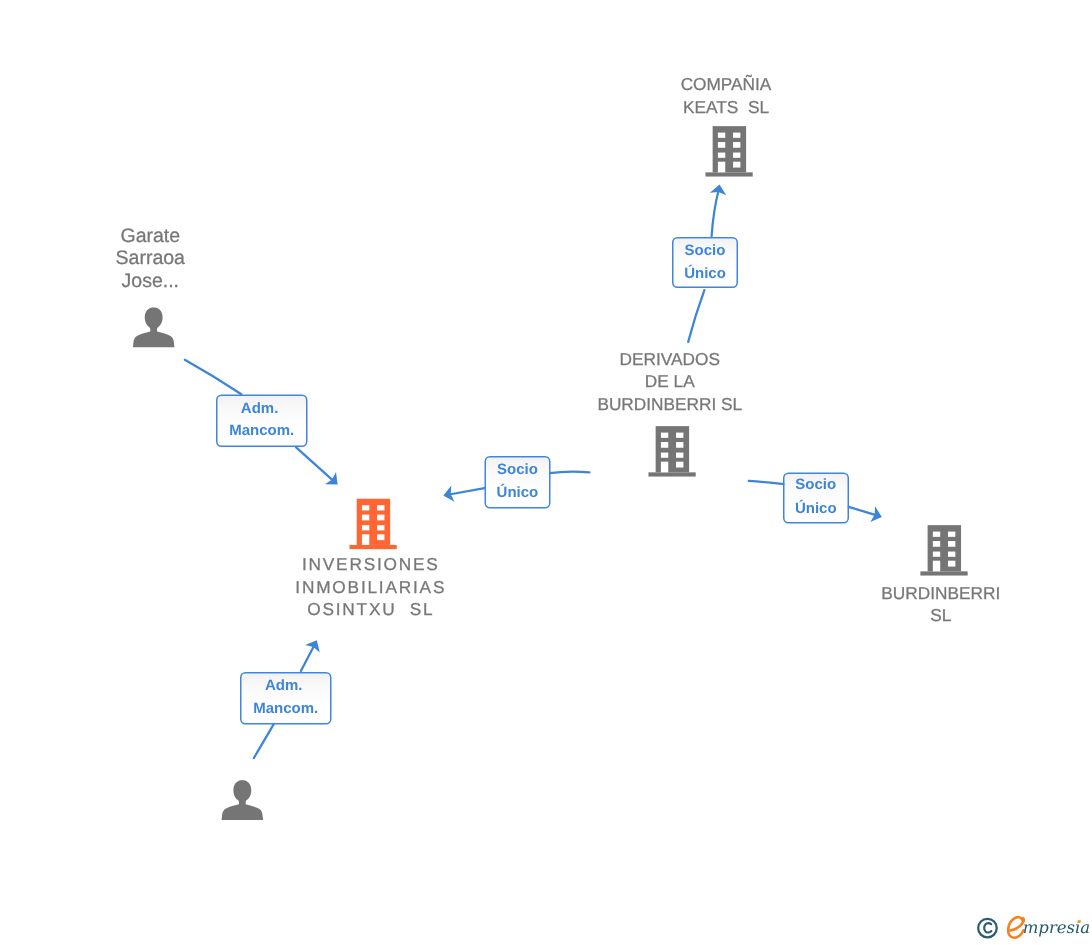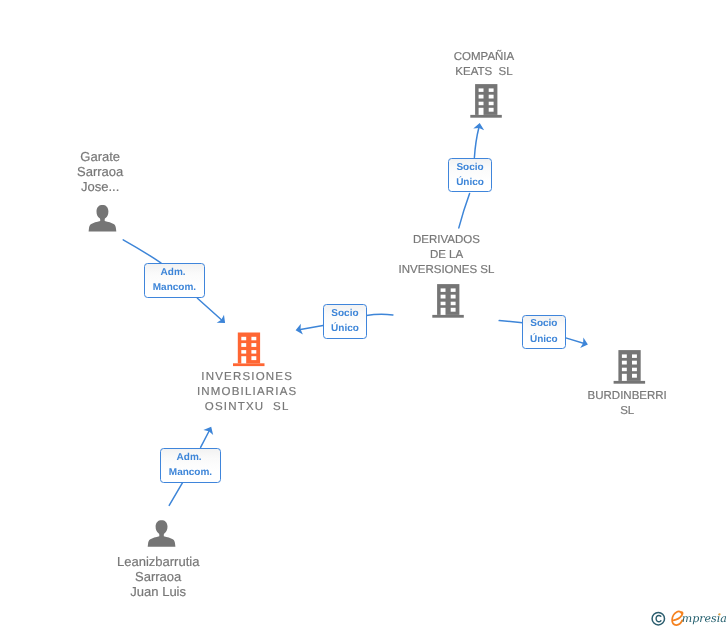--- a/index.html
+++ b/index.html
@@ -114,40 +114,35 @@
   </g>
 </svg>
 
 <div class="node company" style="left:414px;top:49.9px;width:140px;">
   <div class="node-label">COMPAÑIA
 KEATS  SL</div>
 </div>
 <div class="node company" style="left:376.5px;top:233.2px;width:140px;">
   <div class="node-label">DERIVADOS
 DE LA
-INVERSIONES SL</div>
+BURDINBERRI SL</div>
 </div>
 <div class="node company focus" style="left:177.2px;top:370.2px;width:140px;">
   <div class="node-label">INVERSIONES
 INMOBILIARIAS
 OSINTXU  SL</div>
 </div>
 <div class="node company" style="left:557.2px;top:389.1px;width:140px;">
   <div class="node-label">BURDINBERRI
 SL</div>
 </div>
 <div class="node person" style="left:30.2px;top:148.9px;width:140px;">
   <div class="node-label">Garate
 Sarraoa
 Jose...</div>
-</div>
-<div class="node person" style="left:88.2px;top:553.6px;width:140px;">
-  <div class="node-label">Leanizbarrutia
-Sarraoa
-Juan Luis</div>
 </div>
 
 <div class="lbl-box" style="left:144.3px;top:263.2px;width:60.3px;height:34.6px;">
   <span>Adm. </span>
   <span>Mancom.</span>
 </div>
 <div class="lbl-box" style="left:448.2px;top:157.9px;width:43.7px;height:34.5px;">
   <span>Socio</span>
   <span>Único</span>
 </div>

